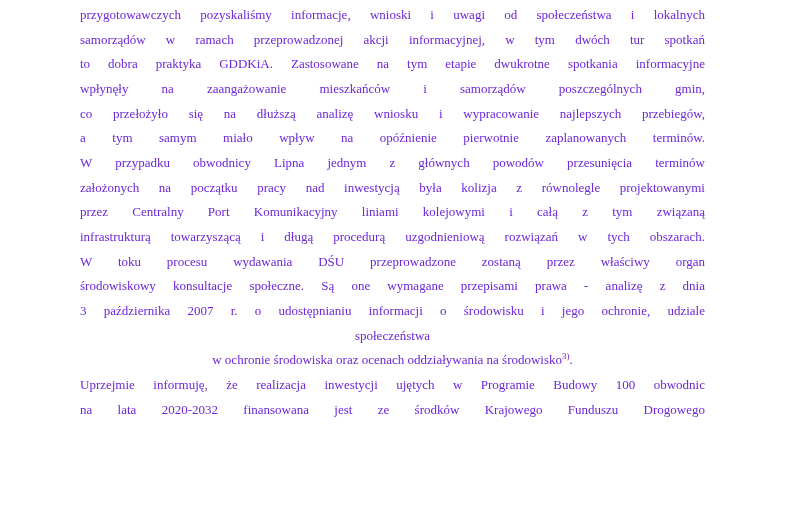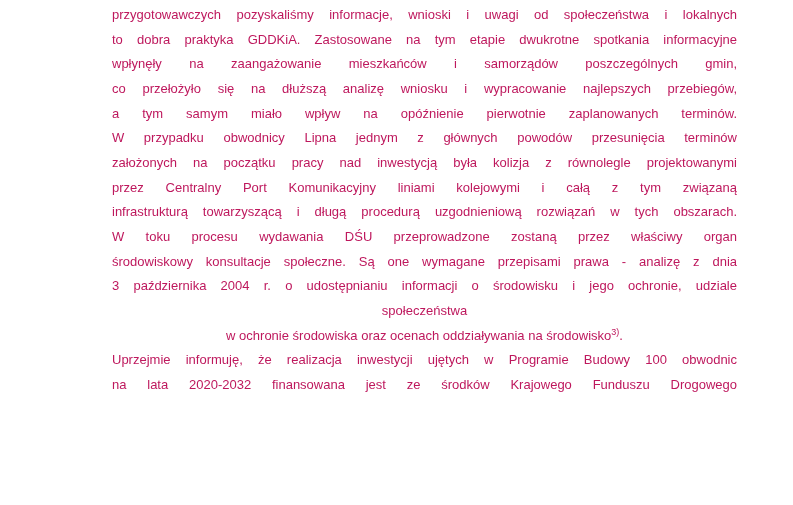--- a/index.html
+++ b/index.html
@@ -12,25 +12,24 @@
     width: 793px;
     height: 505px;
     background: #ffffff;
     overflow: hidden;
   }
   .text-block {
     position: absolute;
     left: 80px;
     top: 3px;
     width: 625px;
-    font-family: Liberation Sans, sans-serif;
+    font-family: Liberation Serif, serif;
     font-size: 13px;
     line-height: 24.65px;
-    color: #be185d;
-    margin-left: 32px;
+    color: #6d28d9;
   }
   .line {
     text-align: center;
     white-space: normal;
   }
   .line.j {
     text-align: justify;
     text-align-last: justify;
   }
   sup.fnref {
@@ -38,29 +37,30 @@
     line-height: 0;
     vertical-align: super;
   }
 </style>
 </head>
 <body>
 
 <div class="page">
   <div class="text-block">
     <div class="line j">przygotowawczych pozyskaliśmy informacje, wnioski i uwagi od społeczeństwa i lokalnych</div>
+    <div class="line j">samorządów w ramach przeprowadzonej akcji informacyjnej, w tym dwóch tur spotkań</div>
     <div class="line j">to dobra praktyka GDDKiA. Zastosowane na tym etapie dwukrotne spotkania informacyjne</div>
     <div class="line j">wpłynęły na zaangażowanie mieszkańców i samorządów poszczególnych gmin,</div>
     <div class="line j">co przełożyło się na dłuższą analizę wniosku i wypracowanie najlepszych przebiegów,</div>
     <div class="line j">a tym samym miało wpływ na opóźnienie pierwotnie zaplanowanych terminów.</div>
     <div class="line j">W przypadku obwodnicy Lipna jednym z głównych powodów przesunięcia terminów</div>
     <div class="line j">założonych na początku pracy nad inwestycją była kolizja z równolegle projektowanymi</div>
     <div class="line j">przez Centralny Port Komunikacyjny liniami kolejowymi i całą z tym związaną</div>
     <div class="line j">infrastrukturą towarzyszącą i długą procedurą uzgodnieniową rozwiązań w tych obszarach.</div>
     <div class="line j">W toku procesu wydawania DŚU przeprowadzone zostaną przez właściwy organ</div>
     <div class="line j">środowiskowy konsultacje społeczne. Są one wymagane przepisami prawa - analizę z dnia</div>
-    <div class="line j">3 października 2004 r. o udostępnianiu informacji o środowisku i jego ochronie, udziale</div>
+    <div class="line j">3 października 2007 r. o udostępnianiu informacji o środowisku i jego ochronie, udziale</div>
     <div class="line">społeczeństwa</div>
     <div class="line"><span>w ochronie środowiska oraz ocenach oddziaływania na środowisko</span><sup class="fnref">3)</sup><span>.</span></div>
     <div class="line j">Uprzejmie informuję, że realizacja inwestycji ujętych w Programie Budowy 100 obwodnic</div>
     <div class="line j">na lata 2020-2032 finansowana jest ze środków Krajowego Funduszu Drogowego</div>
   </div>
 </div>
 
 </body></html>

